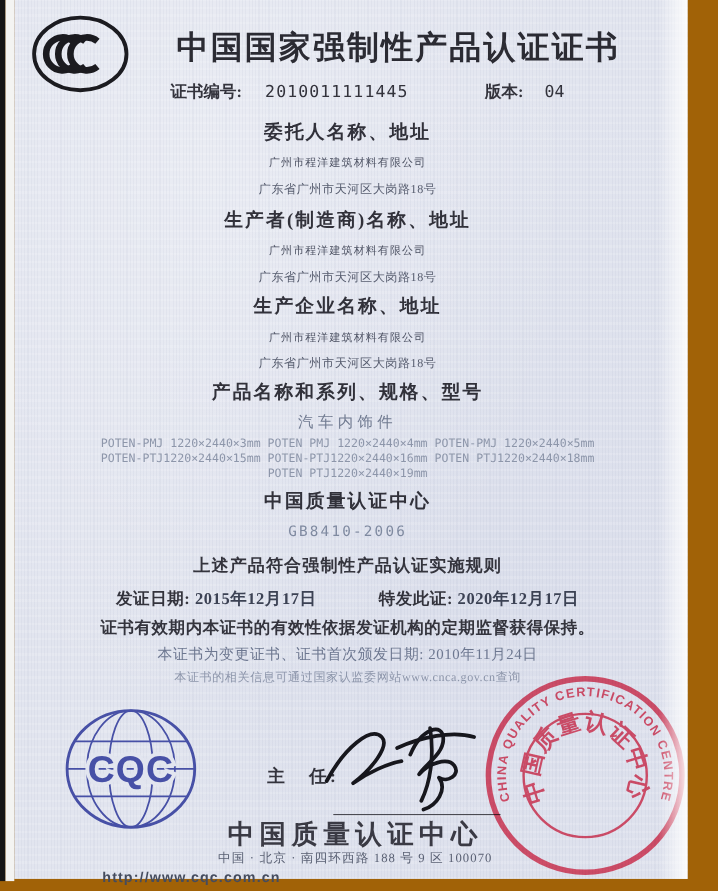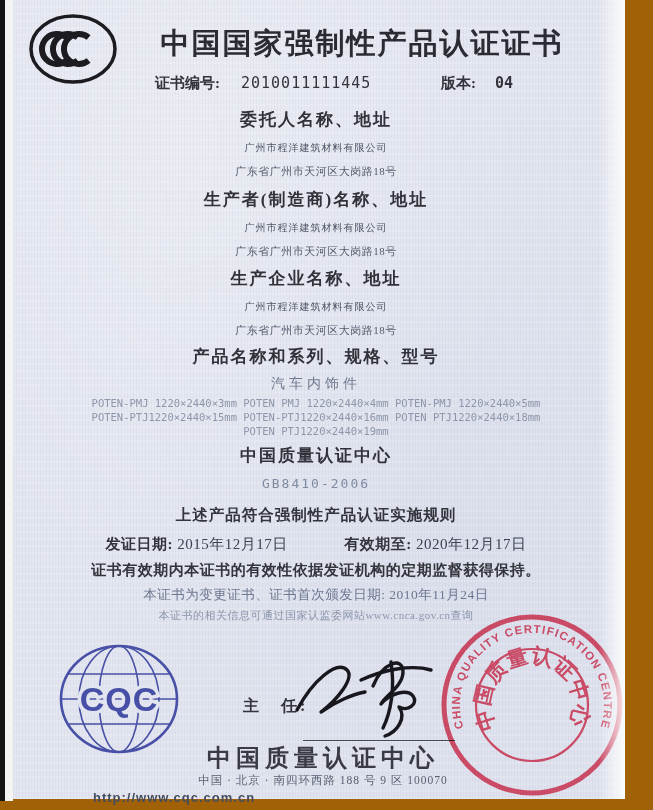--- a/index.html
+++ b/index.html
@@ -30,21 +30,21 @@
   .header { position:relative; height:100px; }
   .ccc-logo { position:absolute; left:14px; top:12px; }
   .title {
     position:absolute; left:126px; top:24px; width:446px; text-align:center;
     font-size:29px; font-weight:bold; color:#2b2b33; letter-spacing:2px;
   }
   .cert-row { position:absolute; left:0; top:74px; width:100%; font-size:15px; color:#33333c; font-weight:bold; }
   .cert-no-label { position:absolute; left:142px; }
   .cert-no-value { position:absolute; left:228px; font-family:"DejaVu Sans Mono",monospace; font-weight:normal; letter-spacing:1px; }
   .ver-label { position:absolute; left:428px; }
-  .ver-value { position:absolute; left:482px; font-family:"DejaVu Sans Mono",monospace; font-weight:bold; }
+  .ver-value { position:absolute; left:482px; font-family:"DejaVu Sans Mono",monospace; font-weight:normal; }
 
   
   .content { padding-right:6px; text-align:center; }
   .sec-heading { font-size:17px; font-weight:bold; color:#31313a; letter-spacing:2px; }
   .company-line { font-size:10px; color:#4c5162; letter-spacing:1px; }
   .addr-line { font-size:11px; color:#565c6e; letter-spacing:0.5px; }
 
   .h-s1 { margin-top:8px; }
   .l-pad1 { margin-top:10px; }
   .l-pad2 { margin-top:9px; }
@@ -57,21 +57,21 @@
     margin:3px auto 0; width:480px; font-size:10.5px; line-height:14px;
     color:#8d96aa; font-family:"DejaVu Sans Mono",monospace; letter-spacing:0px;
   }
   .h-s5 { margin-top:6px; }
   .standard-value { margin-top:9px; font-size:13px; color:#7f8aa0; letter-spacing:2px; font-family:"DejaVu Sans Mono",monospace; }
 
   .statement { margin-top:13px; font-size:15.5px; line-height:21px; font-weight:bold; color:#34343d; letter-spacing:1px; }
 
   .dates-row { margin-top:10px; font-size:15px; font-weight:bold; color:#33333c; letter-spacing:0.5px; }
   .dates-row .gap { display:inline-block; width:48px; }
-  .date-val { font-weight:normal; color:#3c4254; }
+  .date-val { font-weight:bold; color:#3c4254; }
   .maintain-line { margin-top:7px; font-size:15px; font-weight:bold; color:#34343d; letter-spacing:0.5px; }
   .change-line { margin-top:6px; font-size:13.5px; color:#6d7790; letter-spacing:0.5px; }
   .query-line { margin-top:4px; font-size:11px; color:#8c95aa; letter-spacing:0.5px; }
 
   
   .footer { position:absolute; left:0; top:600px; width:612px; height:199px; }
   .cqc-logo { position:absolute; left:44px; top:42px; }
   .director-label { position:absolute; left:230px; top:96px; font-size:16px; font-weight:bold; color:#33333c; letter-spacing:3px; }
   .signature { position:absolute; left:278px; top:44px; }
   .sign-line { position:absolute; left:290px; top:140px; width:152px; border-top:1.6px solid #4a4a52; }
@@ -131,21 +131,21 @@
       <div class="standard-value">GB8410-2006</div>
 
       <div class="statement">
         <div>上述产品符合强制性产品认证实施规则</div>
       </div>
 
       <div class="dates-row">
         <span>发证日期:</span>
         <span class="date-val">2015年12月17日</span>
         <span class="gap"></span>
-        <span></span><span>有效期至:</span>
+        <span></span><span>特发此证:</span>
         <span class="date-val">2020年12月17日</span>
       </div>
 
       <div class="maintain-line">证书有效期内本证书的有效性依据发证机构的定期监督获得保持。</div>
       <div class="change-line">本证书为变更证书、证书首次颁发日期: 2010年11月24日</div>
       <div class="query-line">本证书的相关信息可通过国家认监委网站www.cnca.gov.cn查询</div>
     </div>
 
     <div class="footer">
 

